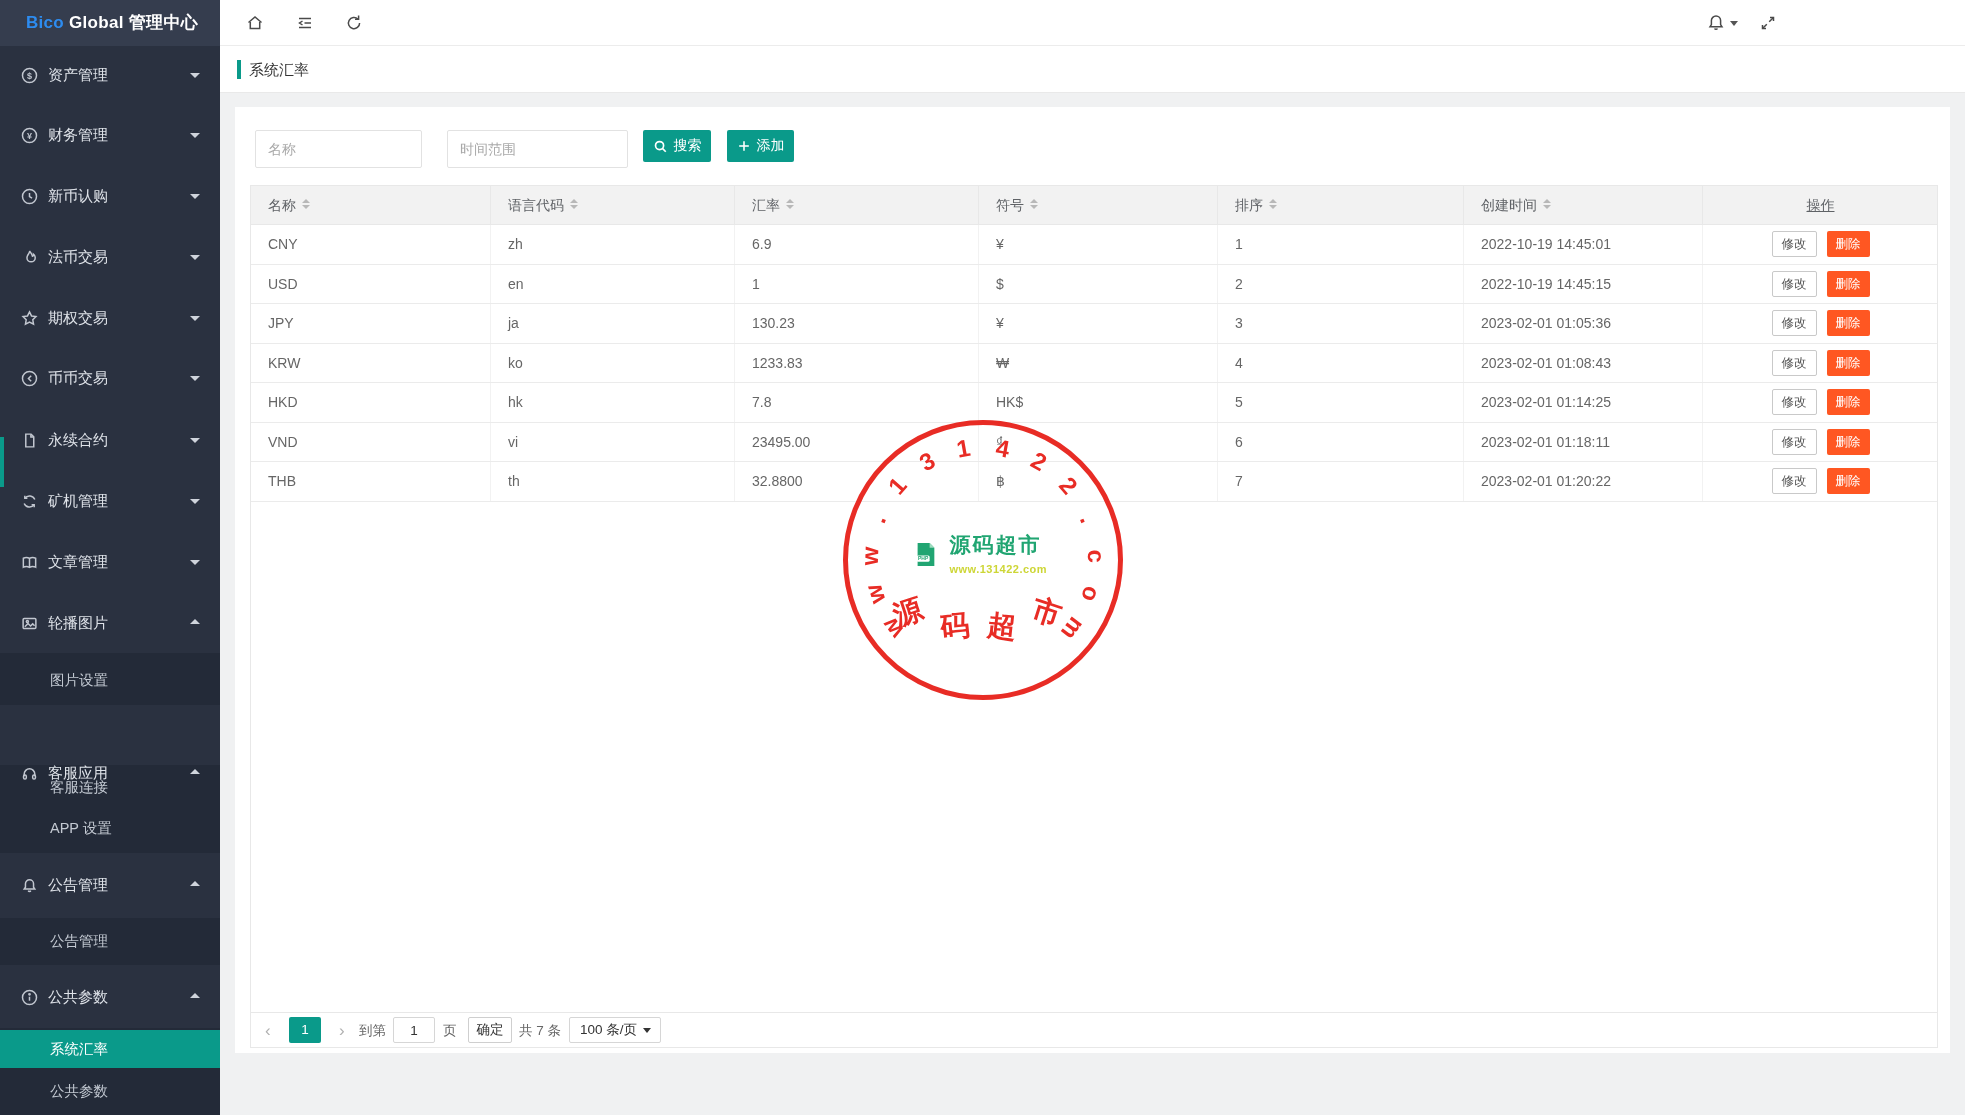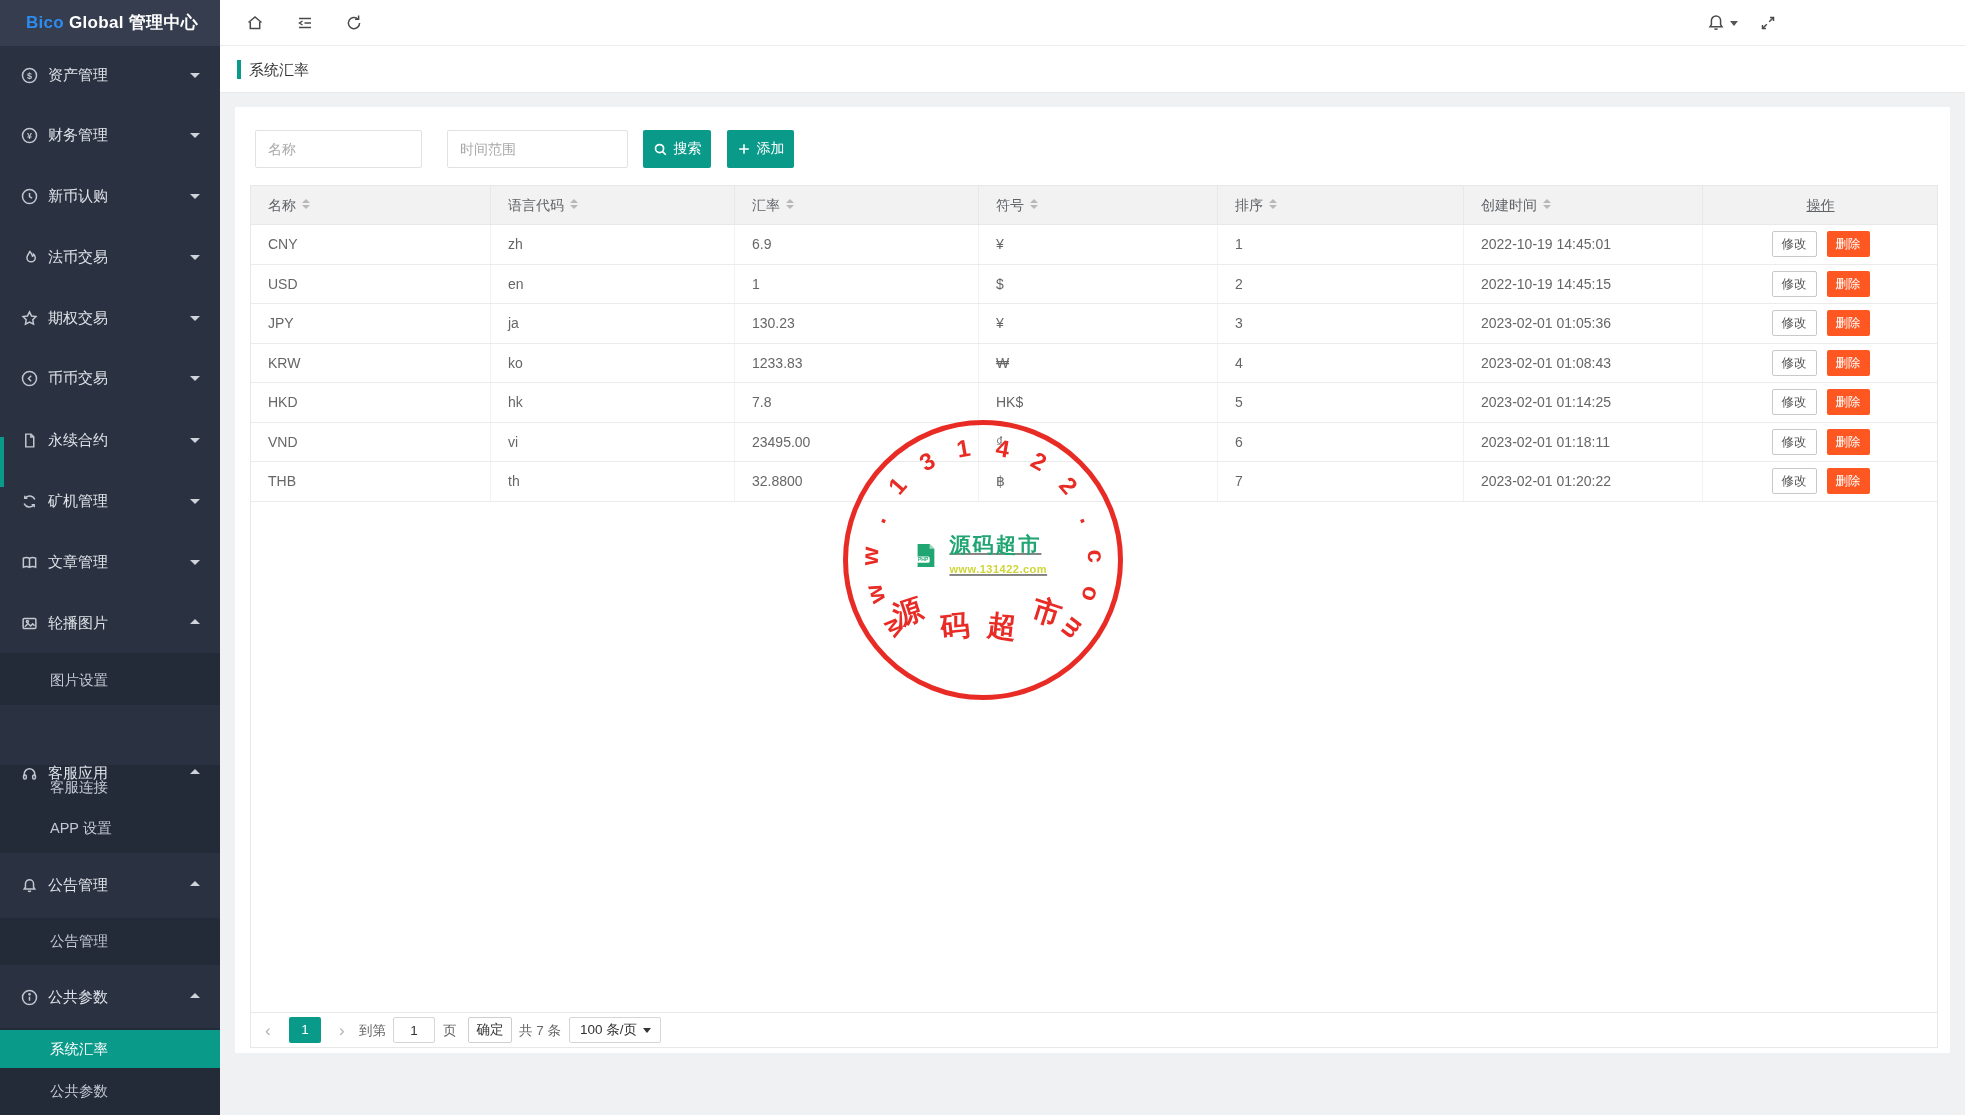--- a/index.html
+++ b/index.html
@@ -34,21 +34,21 @@
 
   
   .crumbbar { position:absolute; left:220px; top:46px; width:1745px; height:47px; background:#ffffff; border-bottom:1px solid #e9e9e9; }
   .crumb-accent { position:absolute; left:17px; top:14px; width:4px; height:19px; background:#0a9a8a; }
   .crumb-title { position:absolute; left:29px; top:0; height:47px; line-height:47px; font-size:15px; color:#333; }
 
   
   .card { position:absolute; left:235px; top:107px; width:1715px; height:946px; background:#ffffff; }
   .f-input { position:absolute; top:23px; height:38px; border:1px solid #e2e2e2; border-radius:2px; padding:0 12px; font-size:14px; color:#333; outline:none; font-family:inherit; }
   .f-input::placeholder { color:#a9a9a9; }
-  .t-btn { position:absolute; top:23px; height:38px; background:#0a9a8a; color:#fff; border:none; border-radius:2px; font-size:14px; display:flex; align-items:center; justify-content:center; gap:6px; cursor:pointer; font-family:inherit;text-align:center; }
+  .t-btn { position:absolute; top:23px; height:32px; background:#0a9a8a; color:#fff; border:none; border-radius:2px; font-size:14px; display:flex; align-items:center; justify-content:center; gap:6px; cursor:pointer; font-family:inherit;text-align:center; }
   .t-btn svg { stroke:#fff; fill:none; stroke-width:1.8; }
 
   
   .tablebox { position:absolute; left:15px; top:78px; width:1688px; height:863px; border:1px solid #e8e8e8; }
   .trow { display:grid; grid-template-columns:240px 244px 244px 239px 246px 239px 235px; }
   .thead { background:#f2f2f2; height:39px; line-height:38px; color:#5f6266; font-size:14px; border-bottom:1px solid #e8e8e8; }
   .thead .cell { border-right:1px solid #e8e8e8; }
   .thead .cell:last-child { border-right:none;text-decoration:underline; }
   .tbody-row { height:39.5px; line-height:39px; font-size:14px; color:#666; border-bottom:1px solid #ebebeb; background:#fff; }
   .tbody-row .cell { border-right:1px solid #f2f2f2; }
@@ -71,21 +71,21 @@
   .pg-input { top:4px; height:26px; width:42px; border:1px solid #d6d6d6; border-radius:2px; text-align:center; font-size:13.5px; color:#333; outline:none; font-family:inherit; }
   .pg-btn { top:4px; height:26px; line-height:24px; width:44px; background:#fff; border:1px solid #cfcfcf; border-radius:2px; text-align:center; color:#333; cursor:pointer; }
   .pg-select { top:4px; height:26px; line-height:24px; width:92px; border:1px solid #d6d6d6; border-radius:2px; padding-left:10px; color:#333; cursor:pointer; }
   .pg-select .caret { position:absolute; right:9px; top:10px; border-top-color:#333; }
 
   
   .stamp { position:absolute; left:843px; top:420px; width:280px; height:280px; z-index:5; opacity:.95; pointer-events:none; }
   .ring { position:absolute; inset:0; border:5px solid #e7211a; border-radius:50%; }
   .arc { position:absolute; left:50%; top:50%; width:20px; height:30px; margin-left:-10px; margin-top:-15px; text-align:center; font-size:24px; font-weight:bold; color:#e7211a; line-height:30px; }
   .stamp-cn { position:absolute; left:50%; top:50%; width:32px; height:32px; margin-left:-16px; margin-top:-16px; font-size:29px; font-weight:bold; color:#e7211a; text-align:center; line-height:32px; }
-  .stamp-logo { position:absolute; left:50%; top:50%; transform:translate(-46%,-62%); display:flex; align-items:flex-end; gap:13px;text-decoration:underline; }
+  .stamp-logo { position:absolute; left:50%; top:50%; transform:translate(-46%,-62%); display:flex; align-items:center; gap:13px; }
   .stamp-logo .txt .big { font-size:21px; font-weight:bold; color:#16a16b; letter-spacing:2px; white-space:nowrap; }
   .stamp-logo .txt .small { font-size:11px; font-weight:bold; color:#cbd42c; letter-spacing:.5px; margin-top:1px; }
 </style>
 </head>
 <body>
 
 <div id="app">
 
   <div class="sidebar">
     <div class="logo">

